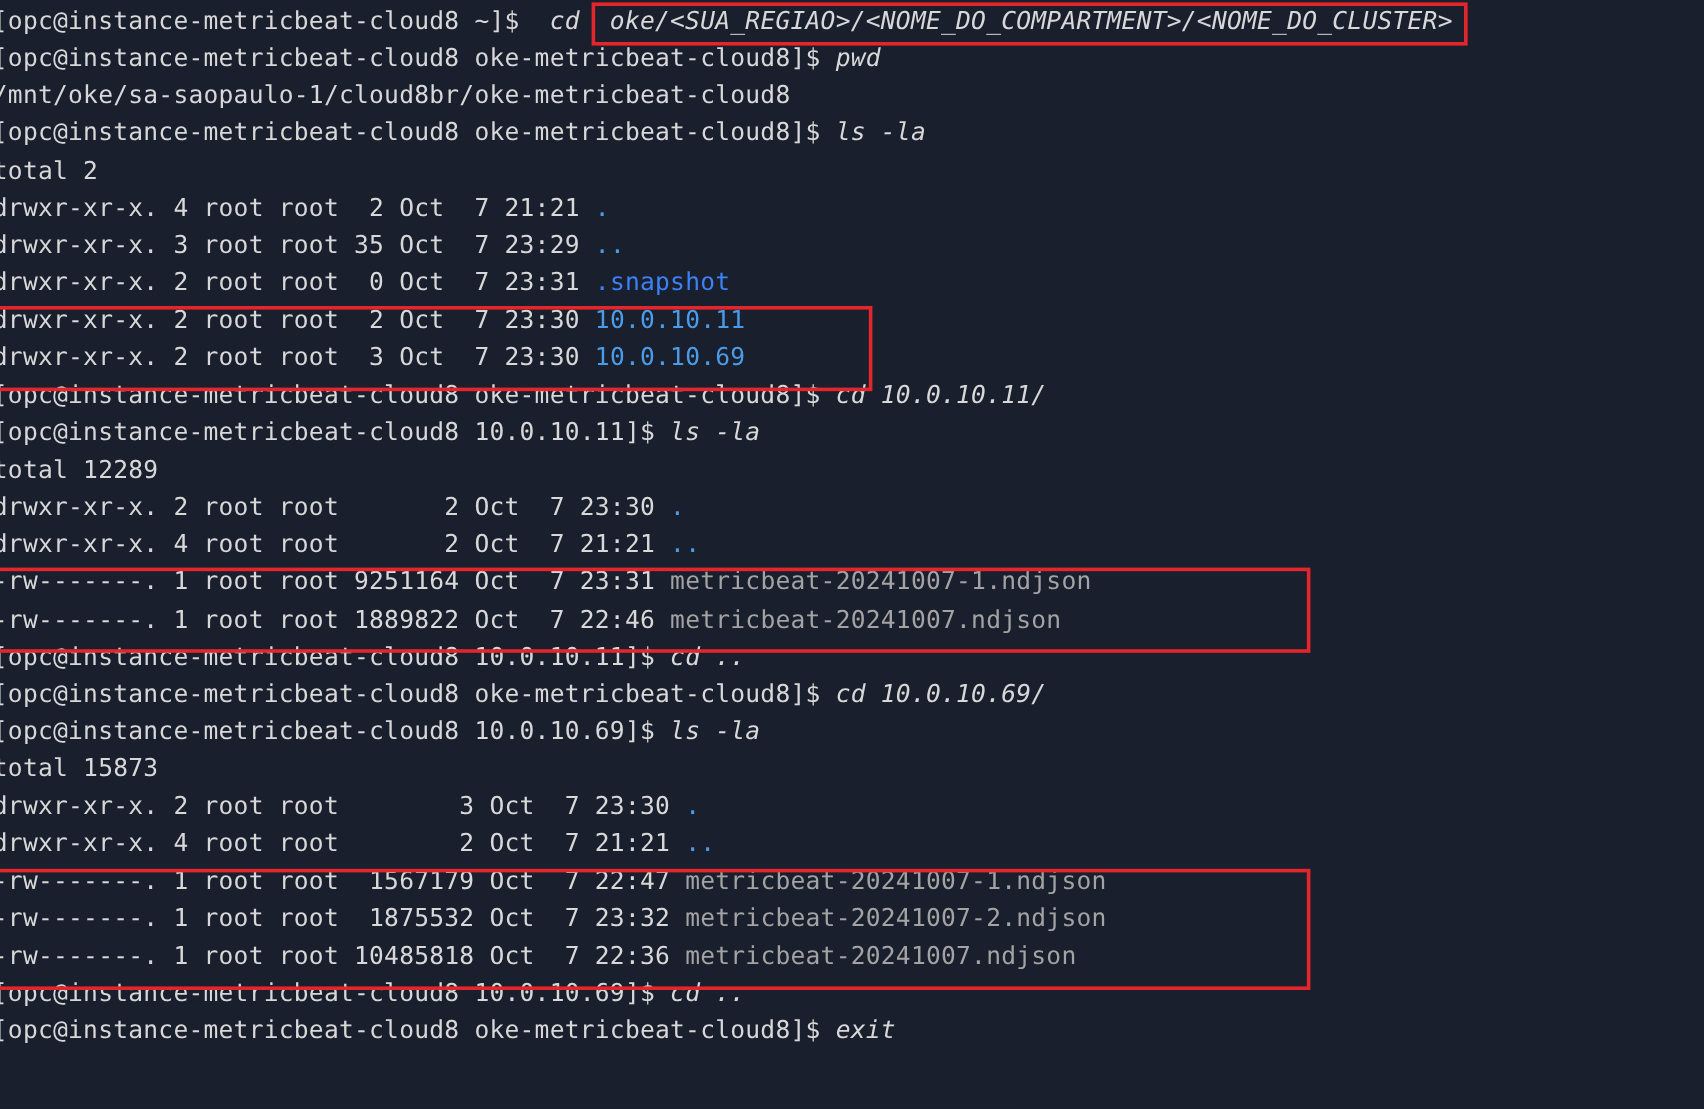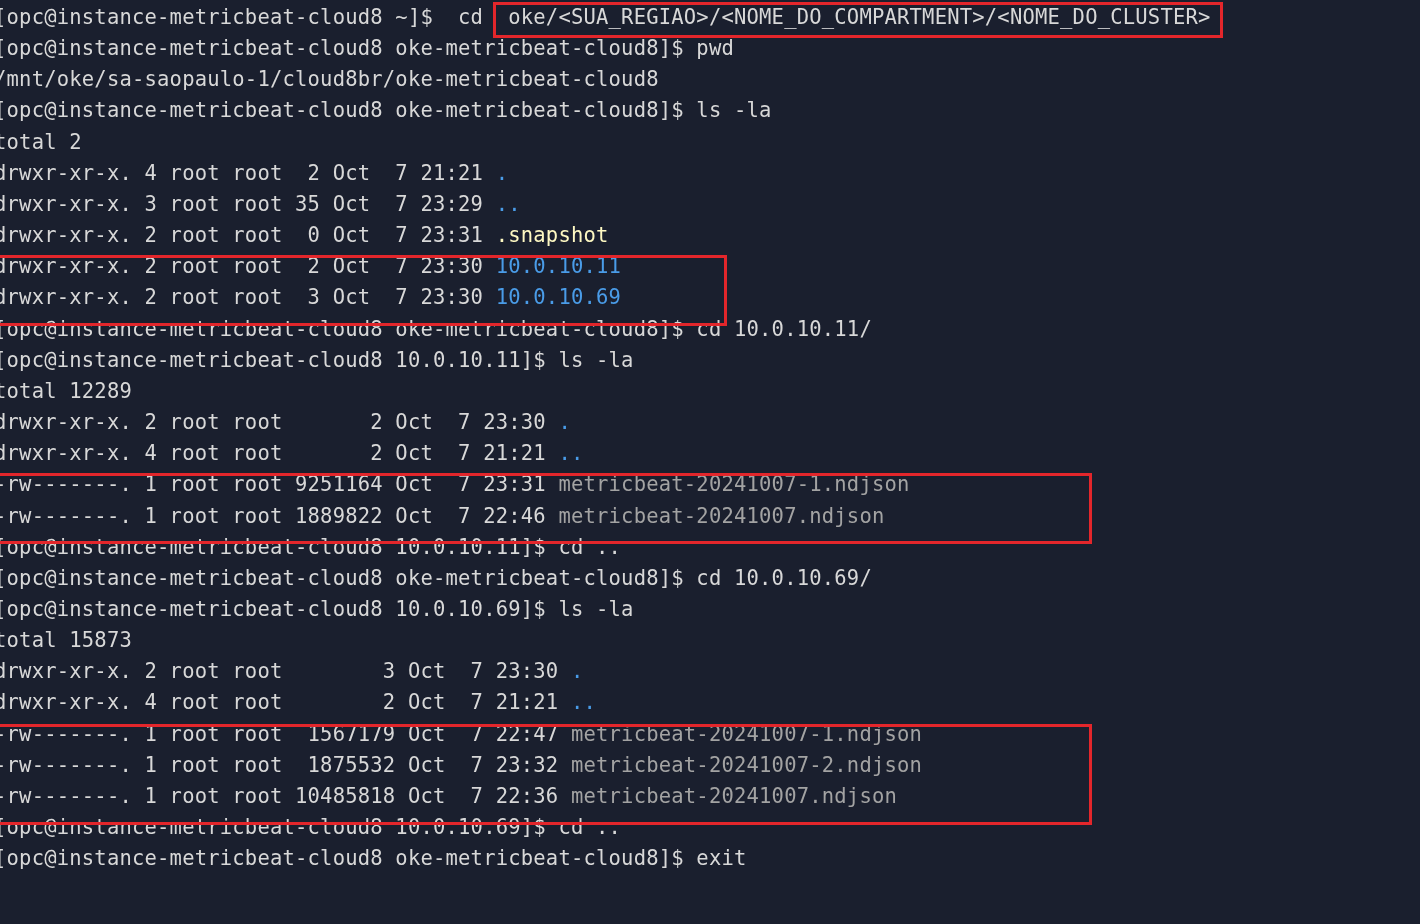--- a/index.html
+++ b/index.html
@@ -14,24 +14,24 @@
     height: 924px;
     overflow: hidden;
     padding: 2px 0 0 0;
   }
   .term {
     white-space: pre;
     position: relative;
   }
   .line { display:block; }
   .user { color: #d8d8d8; }
-  .cmd  { color: #d8d8d8; }
+  .cmd  { color: #d8d8d8; font-style: italic; }
   .dir  { color: #4a9ce8; }
   .file { color: #a3a3a3; }
-  .snap { color: #fef9c3; }
+  .snap { color: #3b82f6; }
 
   
   .hl {
     position: absolute;
     border: 3px solid #e3262b;
     background: transparent;
     pointer-events: none;
   }
 
   

